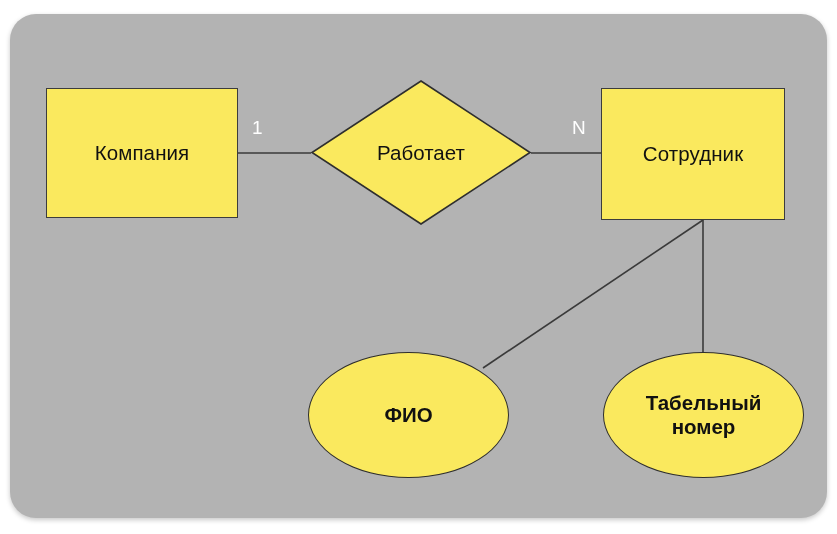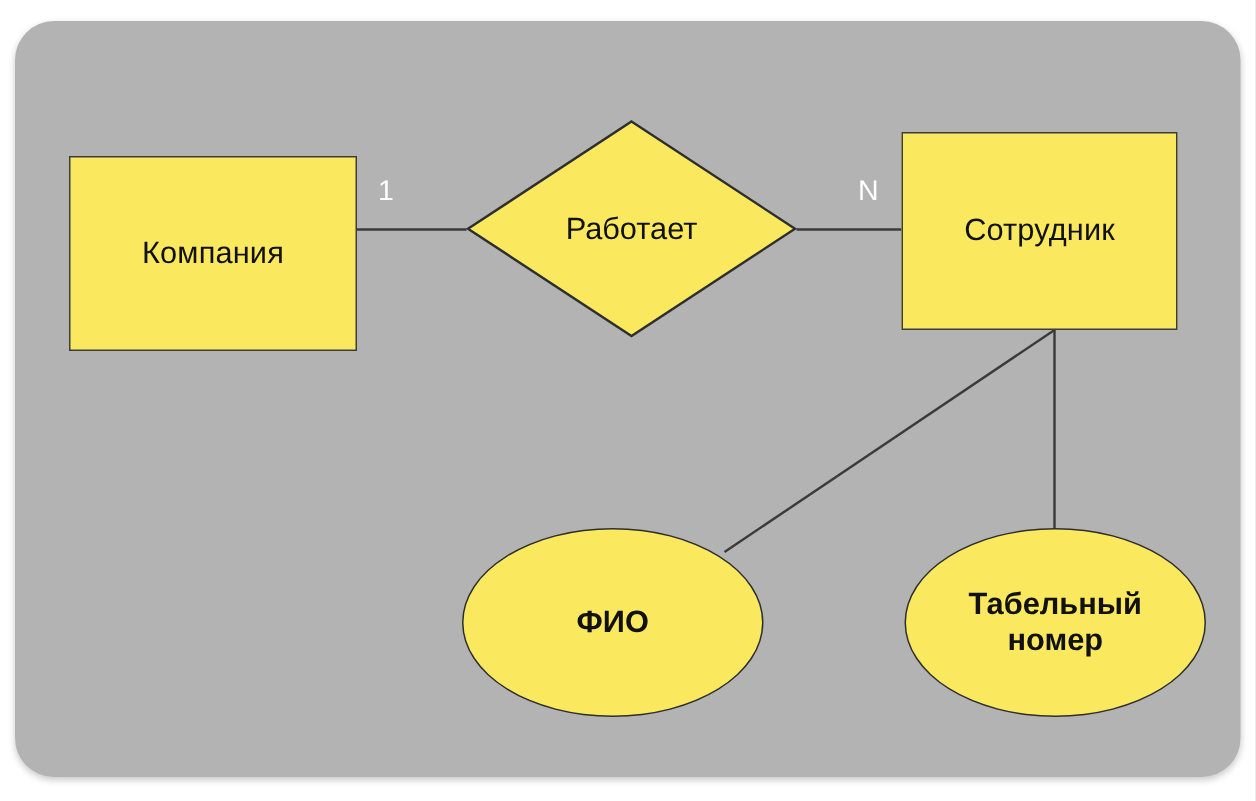--- a/index.html
+++ b/index.html
@@ -46,21 +46,21 @@
     color: #111111;
   }
   .entity {
     background: #fae95e;
     border: 1.6px solid #3c3c3c;
     font-size: 20.5px;
     letter-spacing: .1px;
   }
   #node-company {
     left: 46px;
-    top: 104px;
+    top: 88px;
     width: 192px;
     height: 130px;
   }
   #node-employee {
     left: 601px;
     top: 88px;
     width: 184px;
     height: 132px;
   }
   .diamond-wrap {

